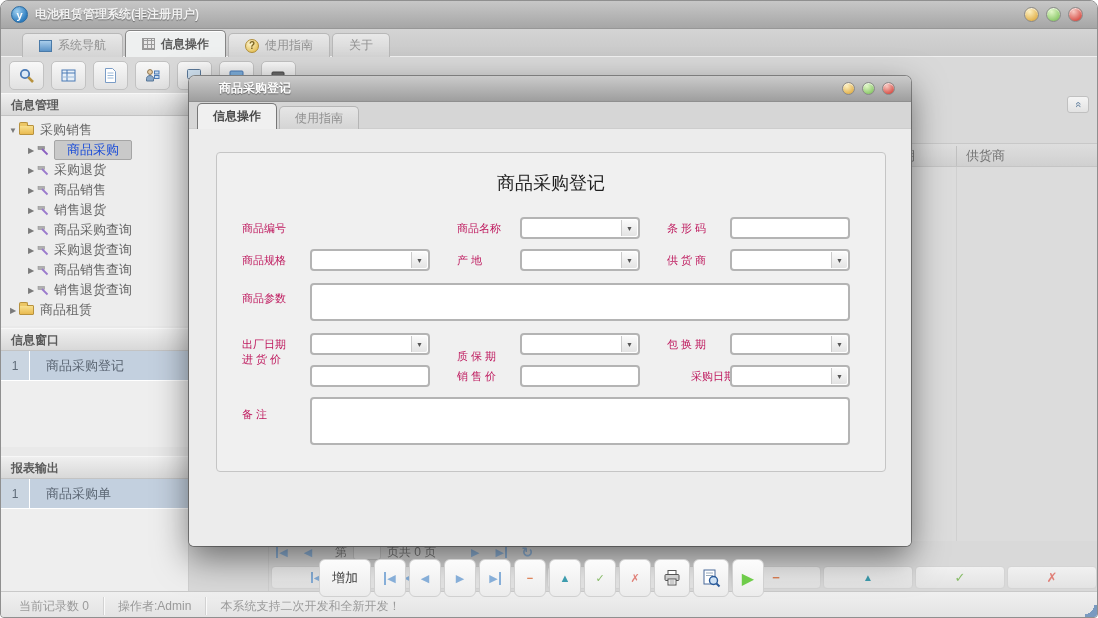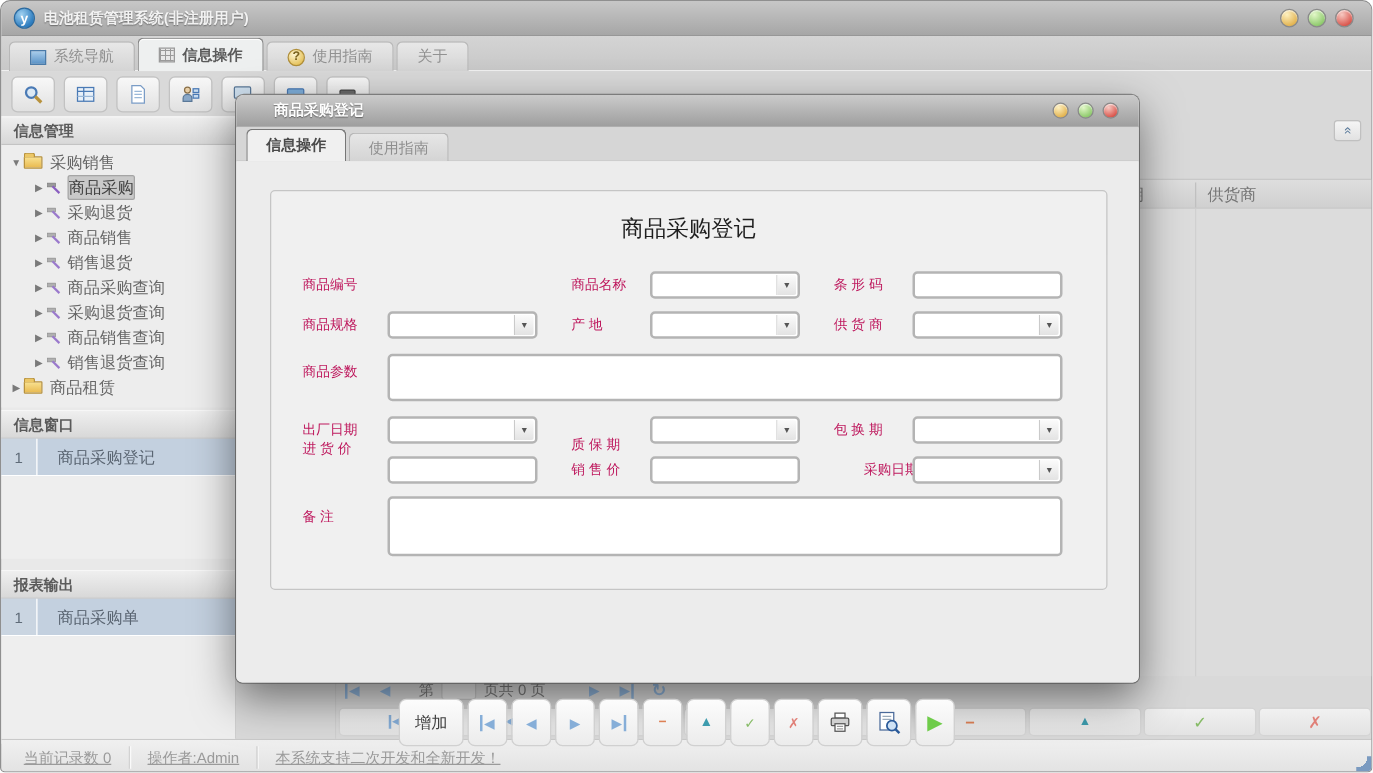--- a/index.html
+++ b/index.html
@@ -18,21 +18,21 @@
   .title-text { color:#f2f2f2; font-size:12px; font-weight:bold; text-shadow:0 1px 1px rgba(0,0,0,.4); }
   .winbtns { margin-left:auto; display:flex; gap:7px; margin-right:6px; }
   .winbtn { width:15px; height:15px; border-radius:50%; border:1px solid #8a8a8a; box-shadow:inset 0 1px 1px rgba(255,255,255,.7); }
   .winbtn.yellow { background:radial-gradient(circle at 35% 28%, #fdf0c0, #e2b24e 75%); }
   .winbtn.green  { background:radial-gradient(circle at 35% 28%, #e2f7c8, #8cc96a 75%); }
   .winbtn.red    { background:radial-gradient(circle at 35% 28%, #f7c9c2, #d9534a 75%); }
   .winbtn.small { width:13px; height:13px; }
 
   
   .tabbar { position:absolute; left:0; top:28px; width:1098px; height:28px;
-    background:linear-gradient(#d4d4d4,#c8c8c8); border-bottom:1px solid #f0f0f0; display:flex; padding-left:6px; }
+    background:linear-gradient(#d4d4d4,#c8c8c8); border-bottom:1px solid #f0f0f0; display:flex; padding-left:21px; }
   .mtab { display:flex; align-items:center; gap:6px; padding:0 16px; height:24px; margin-top:4px;
     border:1px solid #b8b8b8; border-bottom:none; border-radius:5px 5px 0 0;
     background:linear-gradient(#e8e8e8,#d4d4d4); color:#919191; font-size:12px; margin-right:2px; }
   .mtab.active { height:27px; margin-top:1px; background:#eef0f0; border-color:#858585;
     color:#5a5a5a; font-weight:bold; box-shadow:inset 0 1px 0 #fff; }
   .icon-square { width:13px; height:12px; background:linear-gradient(#a9cdeb,#5b93c7); border:1px solid #4a7aa8; }
   .icon-grid { width:13px; height:12px; background:
      repeating-linear-gradient(0deg,#9a9a9a 0 1px,transparent 1px 4px),
      repeating-linear-gradient(90deg,#9a9a9a 0 1px,transparent 1px 4px),#e8e8e8; border:1px solid #9a9a9a; }
   .icon-question { width:14px; height:14px; border-radius:50%;
@@ -51,21 +51,21 @@
     border-top:1px solid #f7f7f7; border-bottom:1px solid #c3c3c3;
     color:#5a5a5a; font-size:12px; font-weight:bold; line-height:22px; padding-left:10px; }
   .tree { background:#ededed; padding:4px 0 6px 0; }
   .tree-row { display:flex; align-items:center; height:20px; font-size:13px; color:#666; }
   .tw { width:12px; text-align:center; font-size:8px; color:#7a7a7a; flex:none; }
   .folder { width:15px; height:10px; background:linear-gradient(#f8e08e,#e9ba50); border:1px solid #b8923d;
     border-radius:1px; position:relative; flex:none; margin-right:6px; }
   .folder:before { content:""; position:absolute; top:-4px; left:-1px; width:7px; height:3px;
     background:#ecc766; border:1px solid #b8923d; border-bottom:none; border-radius:2px 2px 0 0; }
   .tool-ic { flex:none; margin-right:5px; }
-  .sel { background:#c9c9c9; border:1px solid #a5a5a5; border-radius:2px; padding:0 0; color:#404040; }
+  .sel { background:#c9c9c9; border:1px solid #a5a5a5; border-radius:2px; padding:0 12px; color:#1d4ed8; }
   .side-list-row { display:flex; height:30px; background:#c3d0df; border-bottom:1px solid #fff; align-items:center; }
   .side-list-num { width:29px; text-align:center; color:#5f6b78; font-size:12px; border-right:1px solid #fff;
     align-self:stretch; display:flex; align-items:center; justify-content:center; background:#cad5e1; }
   .side-list-label { padding-left:16px; font-size:13px; color:#5a6572; }
   .list-rest { background:#eeeeee; }
 
   .gapcol { position:absolute; left:188px; top:92px; width:80px; height:498px; background:#d9d9d9; border-right:1px solid #cfcfcf; }
 
   
   .content { position:absolute; left:268px; top:92px; width:830px; height:498px; background:#d9d9d9; }
@@ -91,21 +91,21 @@
   .navbtn { flex:1; border:1px solid #d4d4d4; border-radius:4px; background:linear-gradient(#f1f1f1,#e3e3e3);
     display:flex; align-items:center; justify-content:center; font-size:10px; }
 
   .c-blue{color:#86aed8;} .c-orange{color:#dd8055;} .c-teal{color:#3d9cae;}
   .c-green{color:#86bb66;} .c-red{color:#e08078;} .c-refresh{color:#44808e;}
   .b13{font-size:13px;font-weight:bold;}
 
   
   .statusbar { position:absolute; left:0; top:590px; width:1098px; height:28px;
     background:linear-gradient(#f0f0f0,#e2e2e2); border-top:1px solid #c9c9c9;
-    display:flex; align-items:center; color:#9a9a9a; font-size:12px; border-radius:0 0 4px 4px;text-decoration:underline; }
+    display:flex; align-items:center; color:#9a9a9a; font-size:12px; border-radius:0 0 4px 4px; }
   .sb-sec { padding:0 14px; border-right:1px solid #d2d2d2; box-shadow:1px 0 0 #fafafa; height:18px; line-height:18px; }
   .grip { position:absolute; right:0; bottom:0; width:14px; height:14px;
     background:radial-gradient(circle at 0 0, transparent 9px, #7a9ac0 9px); border-radius:0 0 4px 0; }
 
   
   .dialog { position:absolute; left:188px; top:75px; width:722px; height:470px; z-index:20;
     background:#ececec; border-radius:6px 6px 5px 5px;
     box-shadow:0 12px 34px rgba(0,0,0,.5), 0 0 0 1px #8d8d8d; }
   .dlg-title { height:26px; background:linear-gradient(#cbcbcb,#9e9e9e); border-radius:6px 6px 0 0;
     display:flex; align-items:center; padding:0 10px 0 30px; border-bottom:1px solid #8f8f8f; }

